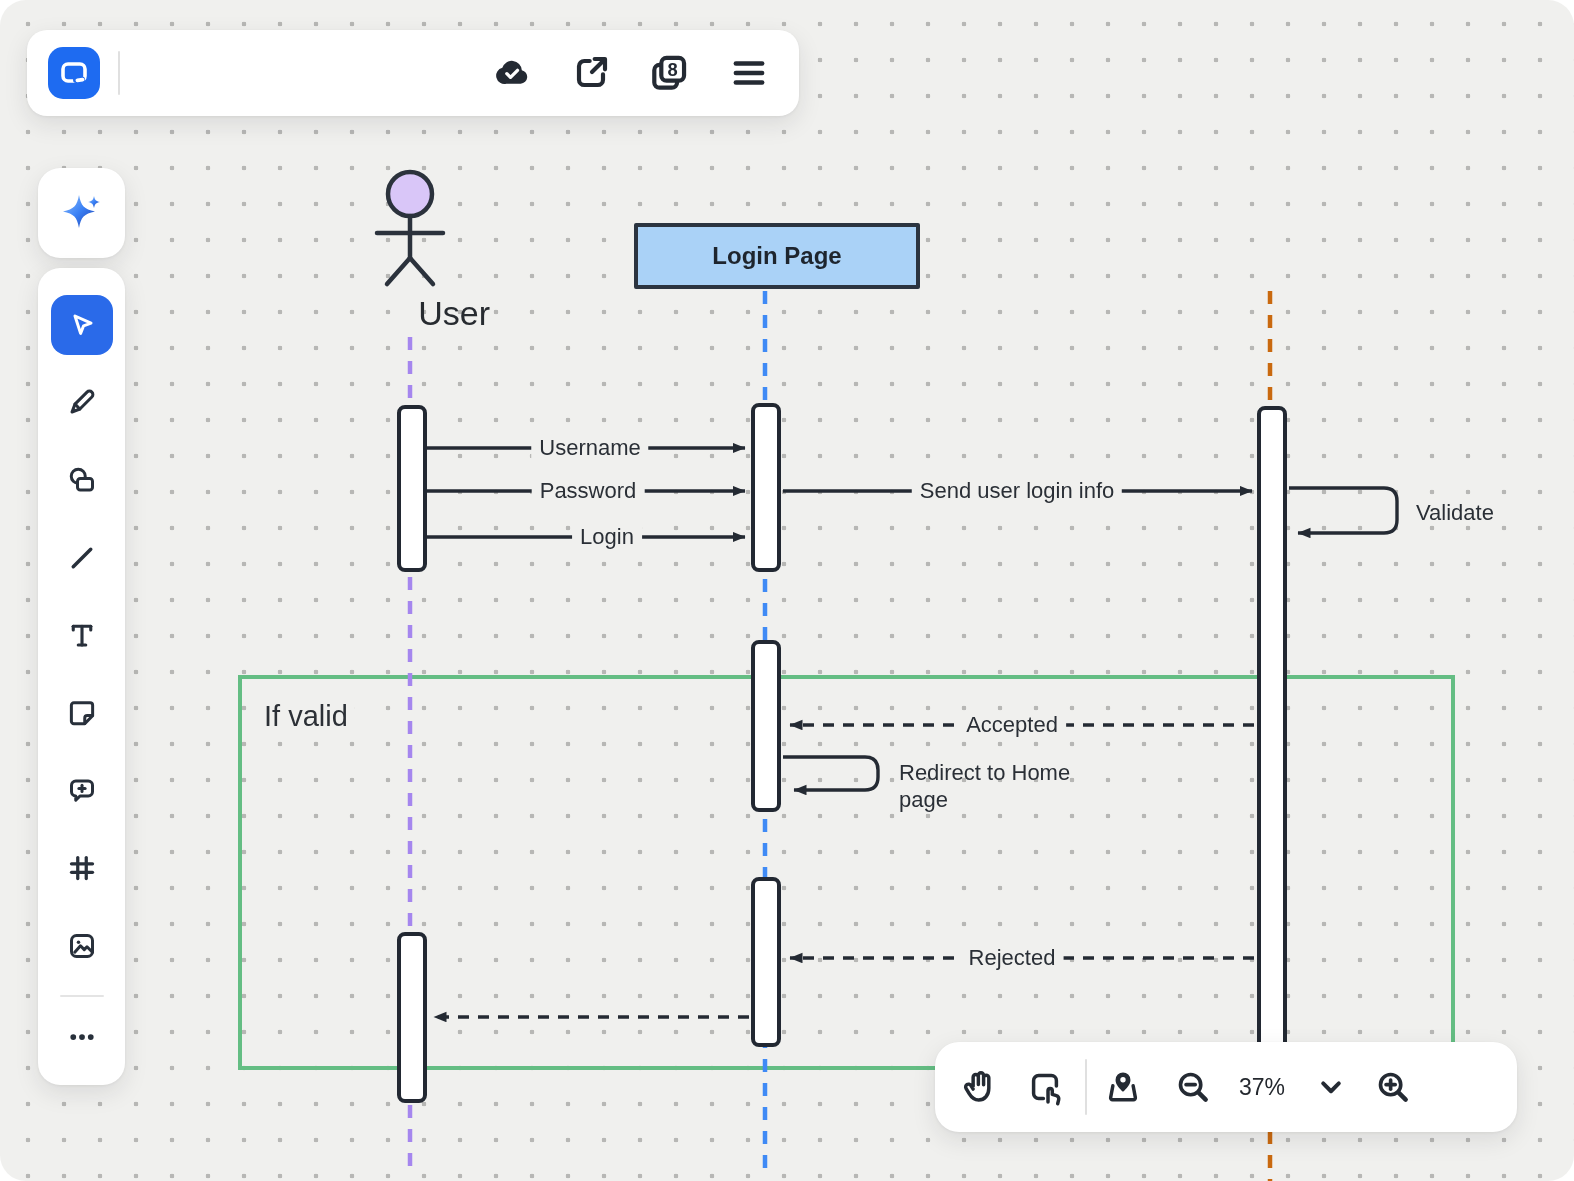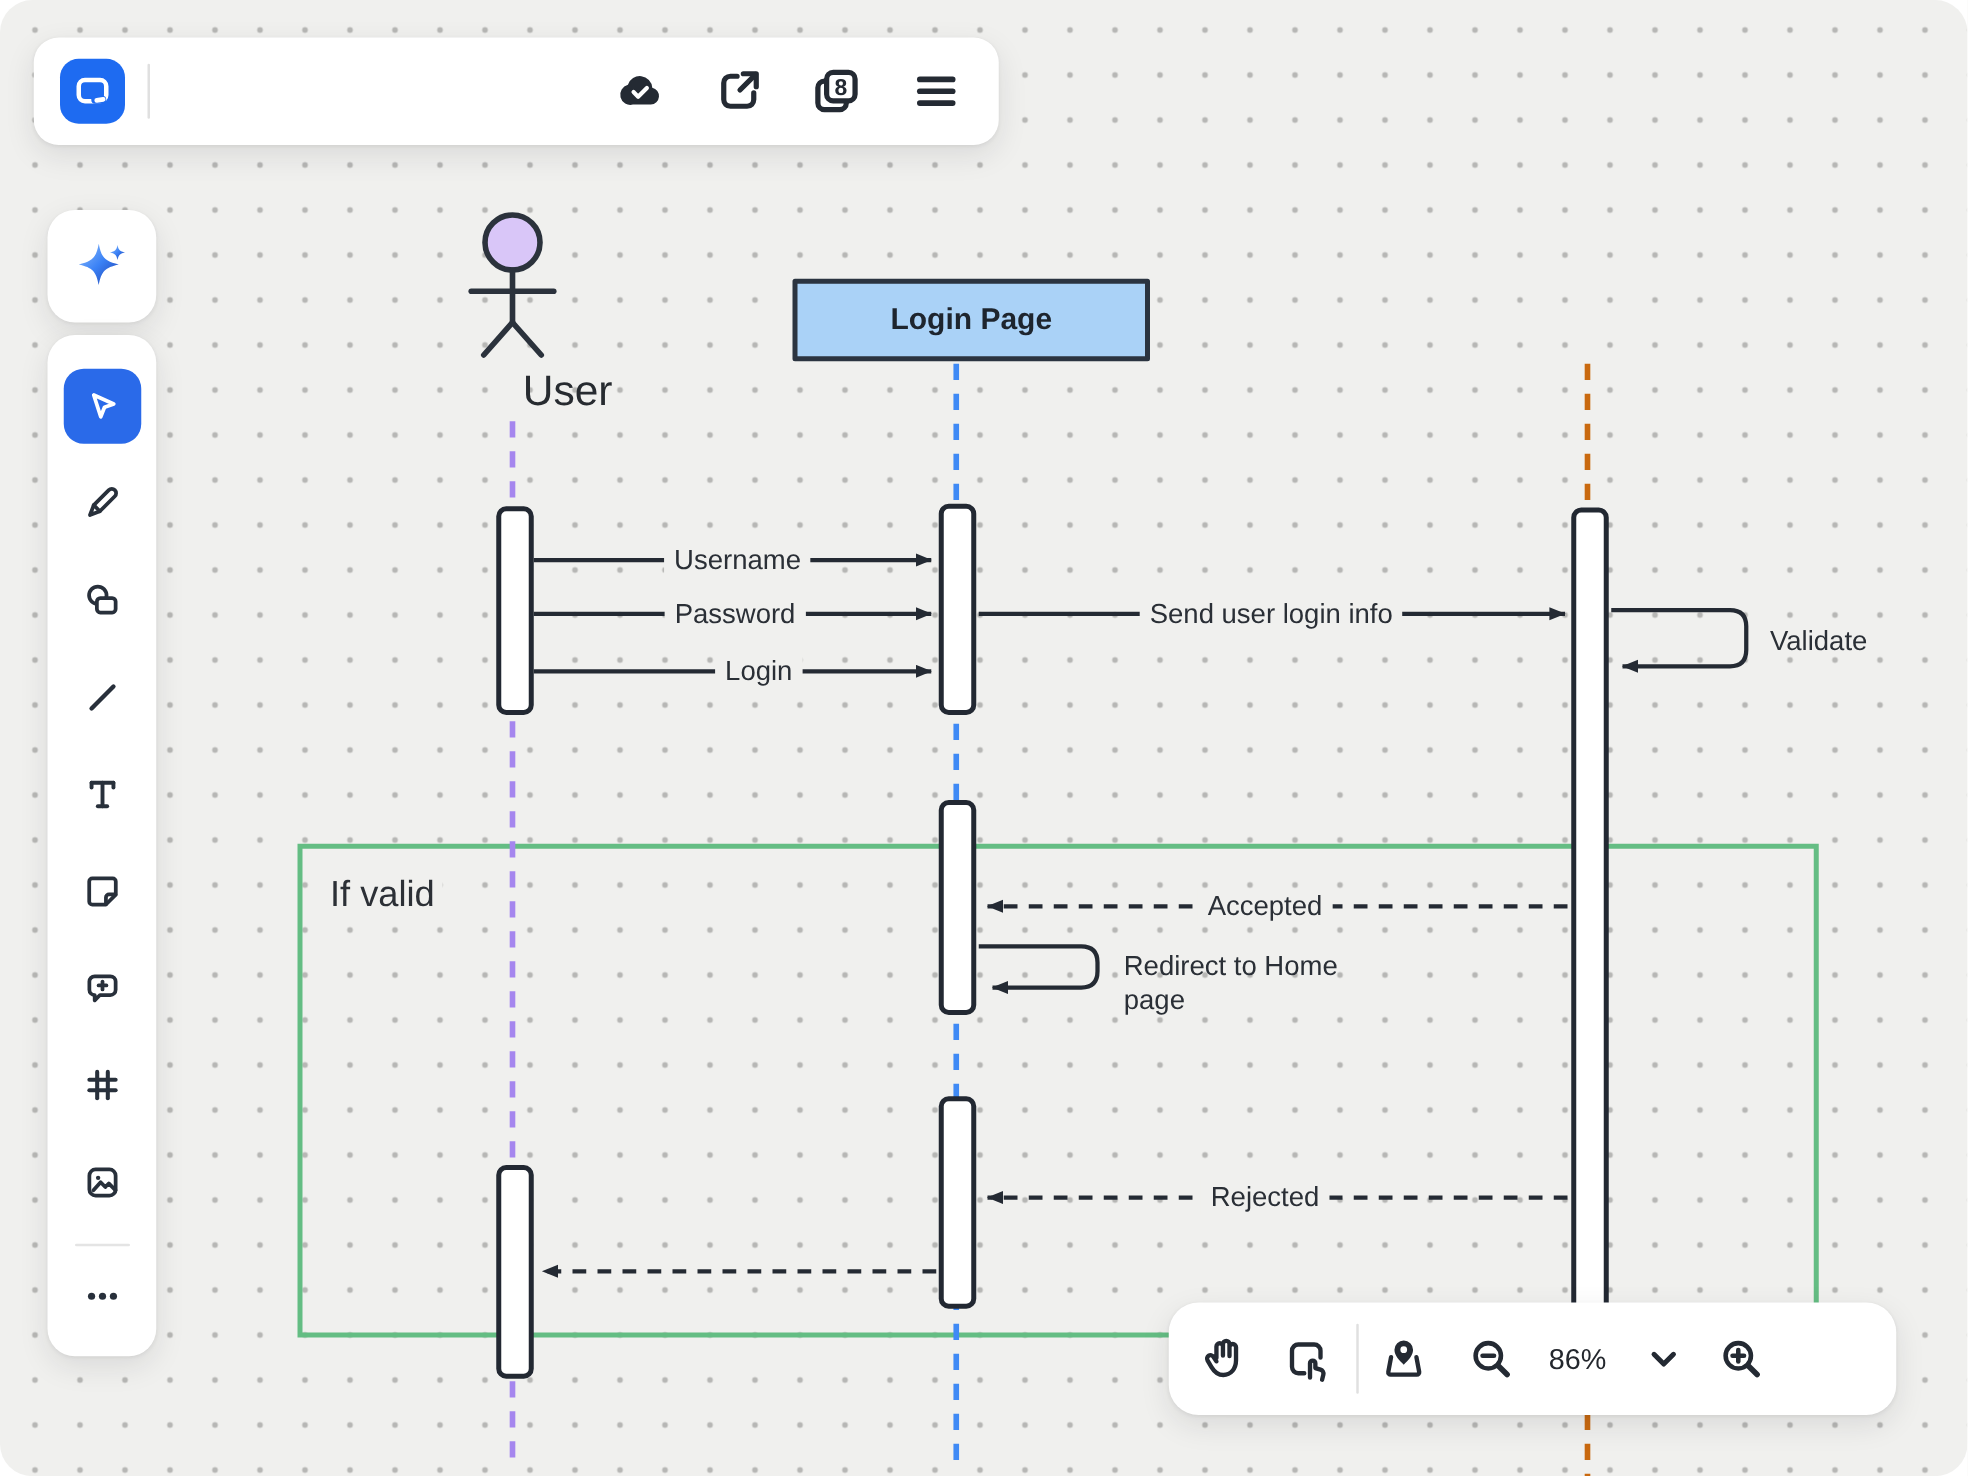--- a/index.html
+++ b/index.html
@@ -262,21 +262,21 @@
         <circle cx="12" cy="7.4" r="1.7" fill="#ffffff"></circle>
       </svg>
     </button>
     <button class="zbtn" style="margin-left:18px;">
       <svg width="38" height="38" viewBox="0 0 24 24" fill="none" stroke="#242a33" stroke-width="2.3" stroke-linecap="round">
         <circle cx="10.5" cy="10.5" r="6.4"></circle>
         <line x1="15.4" y1="15.4" x2="20" y2="20" stroke-width="2.8"></line>
         <line x1="7.6" y1="10.5" x2="13.4" y2="10.5"></line>
       </svg>
     </button>
-    <div id="zoom-level">86%</div>
+    <div id="zoom-level">37%</div>
     <button class="zbtn">
       <svg width="34" height="34" viewBox="0 0 24 24" fill="none" stroke="#242a33" stroke-width="2.8" stroke-linecap="round" stroke-linejoin="round">
         <polyline points="6.5,9.5 12,15 17.5,9.5"></polyline>
       </svg>
     </button>
     <button class="zbtn" style="margin-left:10px;">
       <svg width="38" height="38" viewBox="0 0 24 24" fill="none" stroke="#242a33" stroke-width="2.3" stroke-linecap="round">
         <circle cx="10.5" cy="10.5" r="6.4"></circle>
         <line x1="15.4" y1="15.4" x2="20" y2="20" stroke-width="2.8"></line>
         <line x1="7.6" y1="10.5" x2="13.4" y2="10.5"></line>

